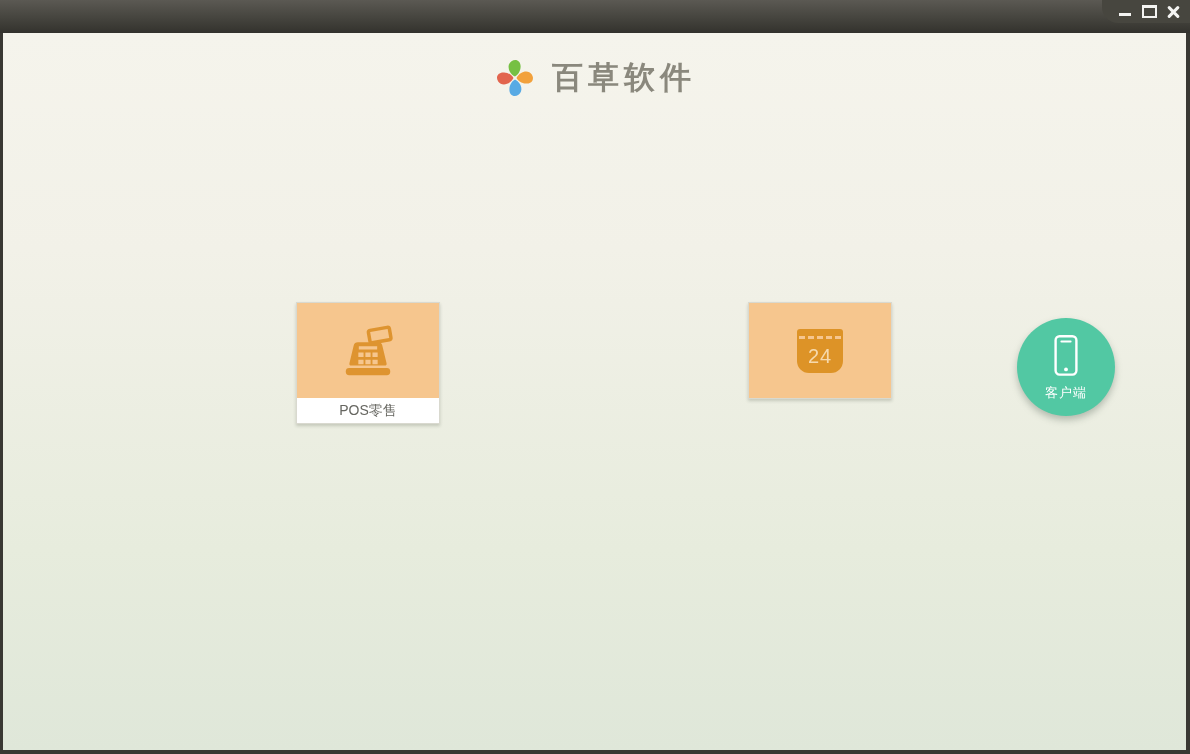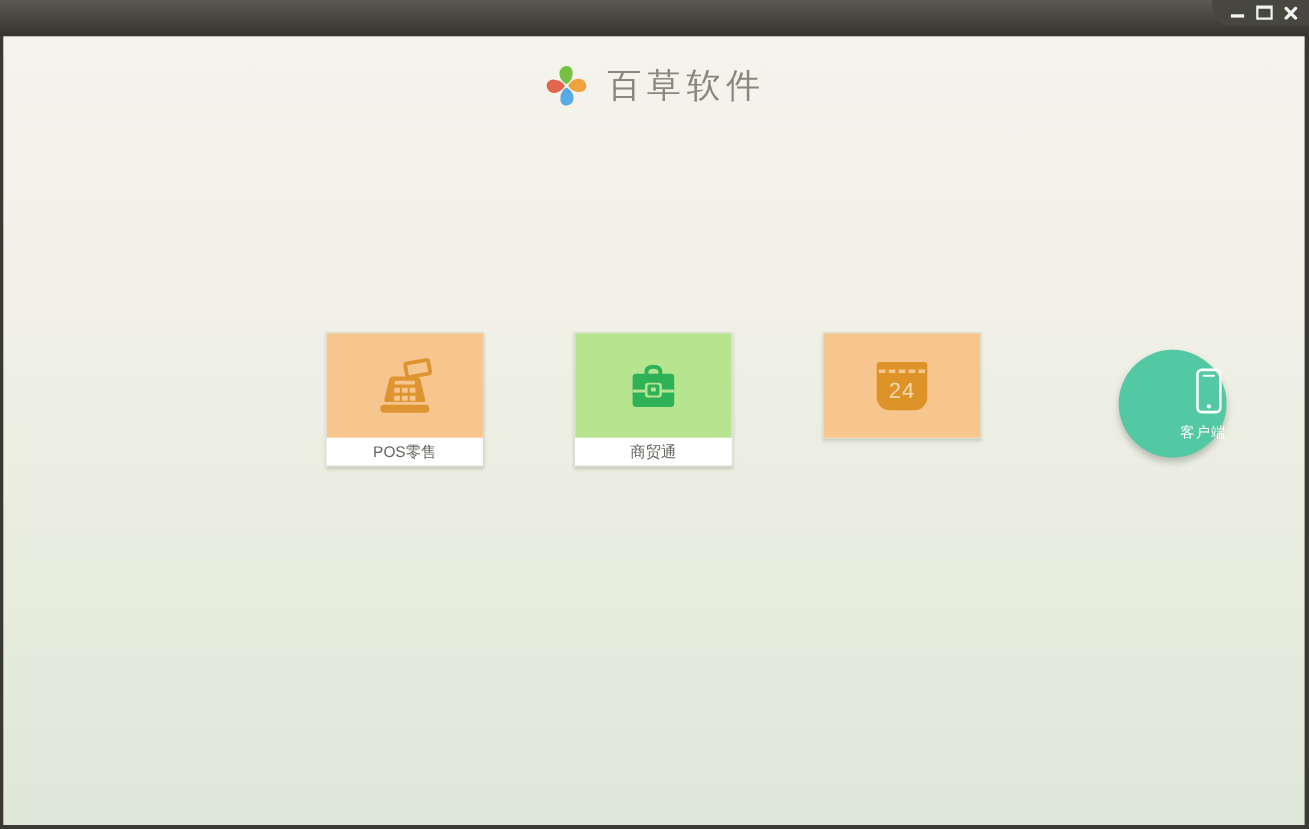--- a/index.html
+++ b/index.html
@@ -34,21 +34,21 @@
     background:linear-gradient(180deg,#f5f4ec 0%, #f2f1e8 30%, #e7ecdd 72%, #dfe7d9 100%);
   }
 
   
   .brand {
     position:absolute; top:22px; left:0; right:0; height:46px;
     display:flex; align-items:center; justify-content:center; gap:15px;
   }
   .brand-title {
     font-family:"Liberation Serif", serif;
-    font-size:31px; color:#8a887d; letter-spacing:5px; font-weight:normal;
+    font-size:31px; color:#8a887d; letter-spacing:5px; font-weight:bold;
   }
 
   
   .card {
     position:absolute; top:269px; width:144px;
     background:#ffffff;
     border:1px solid #d9d9cf;
     box-shadow:0 2px 3px rgba(110,115,100,0.30);
     box-sizing:border-box;
     cursor:pointer;
@@ -76,21 +76,21 @@
   .calendar-day {
     position:absolute; left:0; right:0; top:16px; text-align:center;
     font-size:20px; color:rgba(255,244,224,0.72); letter-spacing:1px;
   }
 
   
   .client-btn {
     position:absolute; left:1014px; top:285px; width:98px; height:98px;
     border-radius:50%; background:#52c8a3;
     box-shadow:0 4px 7px rgba(95,110,98,0.40);
-    display:flex; flex-direction:column; align-items:flex-end; justify-content:center;
+    display:flex; flex-direction:column; align-items:center; justify-content:center;
     cursor:pointer;
   }
   .client-label { color:#ffffff; font-size:13px; margin-top:3px; letter-spacing:1px; }
 </style>
 </head>
 <body>
 
 <div class="titlebar">
   <div class="controls-tab">
     <div class="win-btn">
@@ -129,33 +129,20 @@
           M19.5 21 Q16 21 15.2 24.2 L10.8 42.6 Q10.3 45 12.8 45 L47.2 45 Q49.7 45 49.2 42.6 L44.8 24.2 Q44 21 40.5 21 Z
           M20.5 25 h19 v3.4 h-19 z
           M20 31.5 h5.4 v4.8 h-5.4 z M27.3 31.5 h5.4 v4.8 h-5.4 z M34.6 31.5 h5.4 v4.8 h-5.4 z
           M20 39 h5.4 v4.8 h-5.4 z M27.3 39 h5.4 v4.8 h-5.4 z M34.6 39 h5.4 v4.8 h-5.4 z"></path>
         <rect x="7" y="47.5" width="46" height="7.5" rx="3.5" fill="#de9430"></rect>
       </svg>
     </div>
     <div class="card-label">POS零售</div>
   </div>
 
-  <div class="card card-trade">
-    <div class="card-icon-area tile-green">
-      <svg width="54" height="54" viewBox="0 0 60 60">
-        <path d="M23 20 V15.5 Q23 10.5 30 10.5 Q37 10.5 37 15.5 V20" fill="none" stroke="#2fb158" stroke-width="4"></path>
-        <rect x="9" y="17.5" width="42" height="33.5" rx="3.5" fill="#2fb158"></rect>
-        <rect x="9" y="33.5" width="42" height="3" fill="#b7e48f"></rect>
-        <rect x="21.5" y="26.5" width="17" height="15" rx="3" fill="#b7e48f"></rect>
-        <rect x="24" y="28.5" width="12" height="11" rx="2" fill="#2fb158"></rect>
-        <rect x="27.5" y="31.5" width="5" height="4" rx="1" fill="#b7e48f"></rect>
-      </svg>
-    </div>
-    <div class="card-label">商贸通</div>
-  </div>
 
   <div class="card card-lean">
     <div class="card-icon-area tile-orange">
       <div class="calendar">
         <div class="calendar-dashes"></div>
         <div class="calendar-day">24</div>
       </div>
     </div>
   </div>
 

